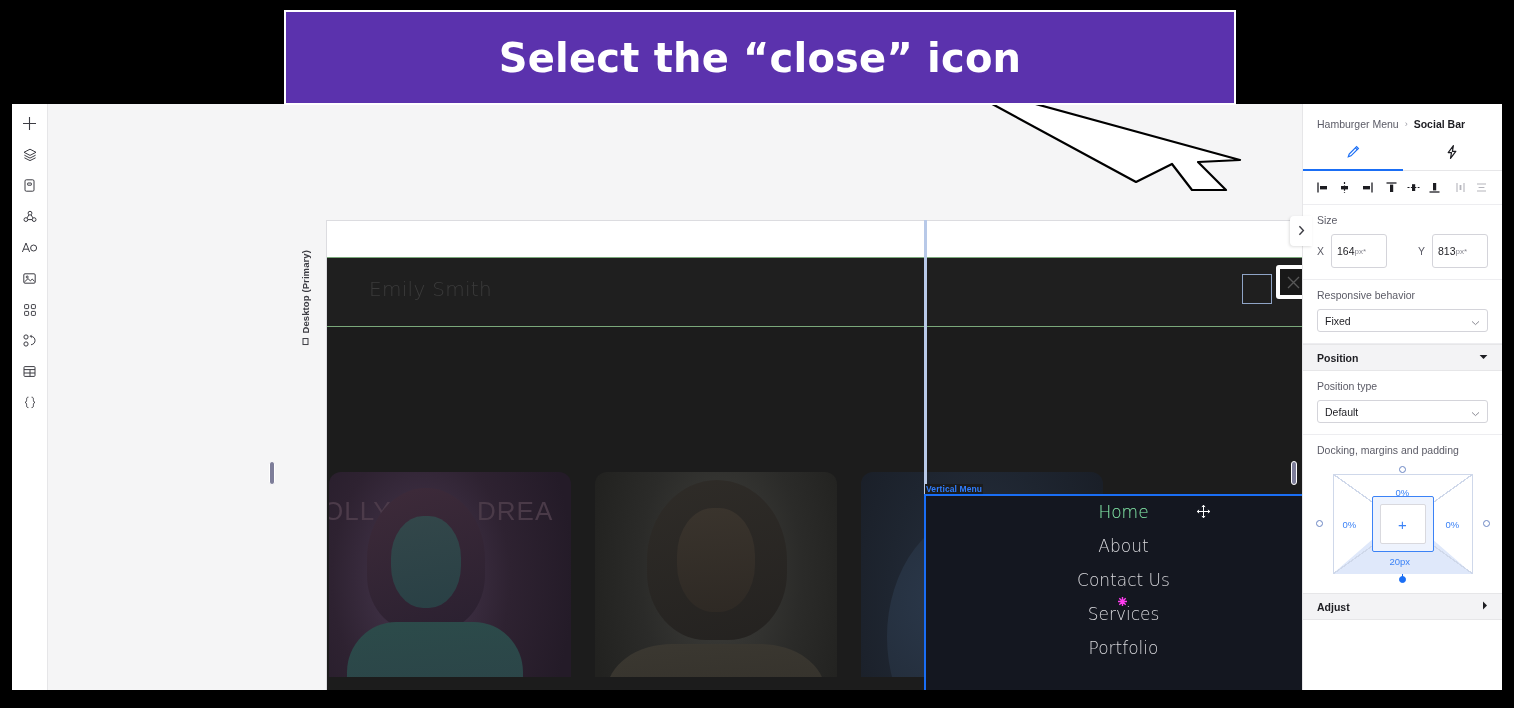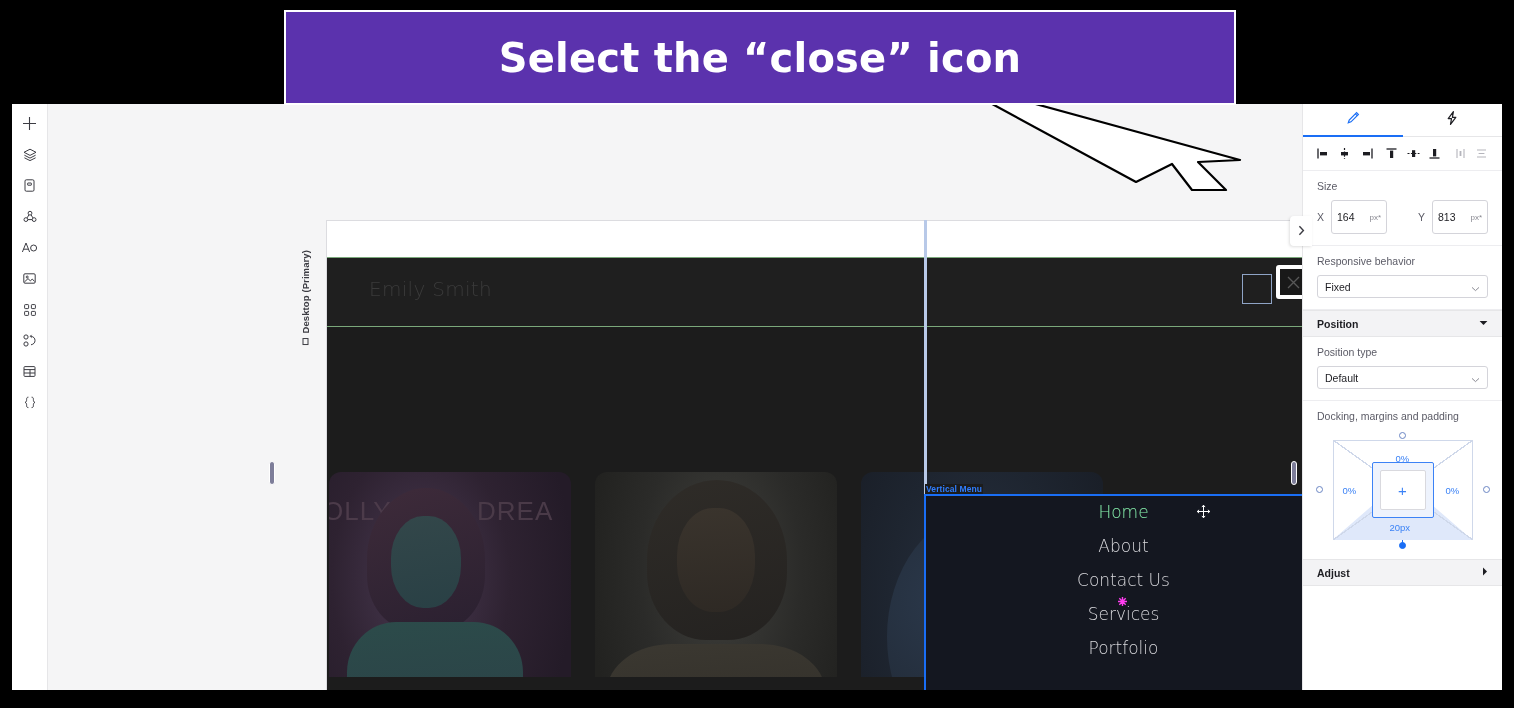--- a/index.html
+++ b/index.html
@@ -239,21 +239,21 @@
   }
   .align-btn { width:21px;height:22px; display:flex;align-items:center;justify-content:center; cursor:pointer;}
   .align-sep { width:3px; }
 
   .section { padding: 9px 14px 11px; border-bottom: 1px solid #ededf0; }
   .sec-label { font-size: 10.5px; color: #5b5b66; margin-bottom: 8px; }
   .size-row { display:flex; align-items:center; }
   .axis { font-size:10.5px; color:#5b5b66; width:14px; }
   .num-field {
     width: 56px; height: 21px; border:1px solid #d4d4da; border-radius:3px;
-    display:flex; align-items:center; justify-content:space-between;
+    display:flex; align-items:center; justify-content:flex-start;
     padding: 16px 5px; background:#fff;
   }
   .num-val { font-size:10.5px; color:#1d1d22; }
   .num-unit { font-size:8px; color:#86868f; }
   .sp { flex:1; }
 
   .select {
     width: 100%; height: 23px; border:1px solid #d4d4da; border-radius:3px;
     display:flex; align-items:center; justify-content:space-between;
     padding: 0 7px; background:#fff; cursor:pointer;
@@ -496,20 +496,25 @@
             </svg>
         </div>
       </div>
 
       <div class="rs-handle" style="left:221px; top:357px;"></div>
       <div class="rs-handle" style="left:1243px; top:357px;"></div>
     </div>
 
     <div class="props">
 
+      <div class="breadcrumb">
+        <span>Hamburger Menu</span>
+        <span class="sep">›</span>
+        <span class="cur">Social Bar</span>
+      </div>
 
       <div class="tabs">
         <div class="tab active">
           <span>
             <svg width="16" height="16" viewBox="0 0 16 16" fill="none" stroke="#1a6ef5" stroke-width="1.2">
               <path d="M11.6 2.6 13.4 4.4 6 11.8 3.3 12.7 4.2 10z"></path>
                 <path d="M10.4 3.8 12.2 5.6"></path>
             </svg>
           </span>
         </div>

